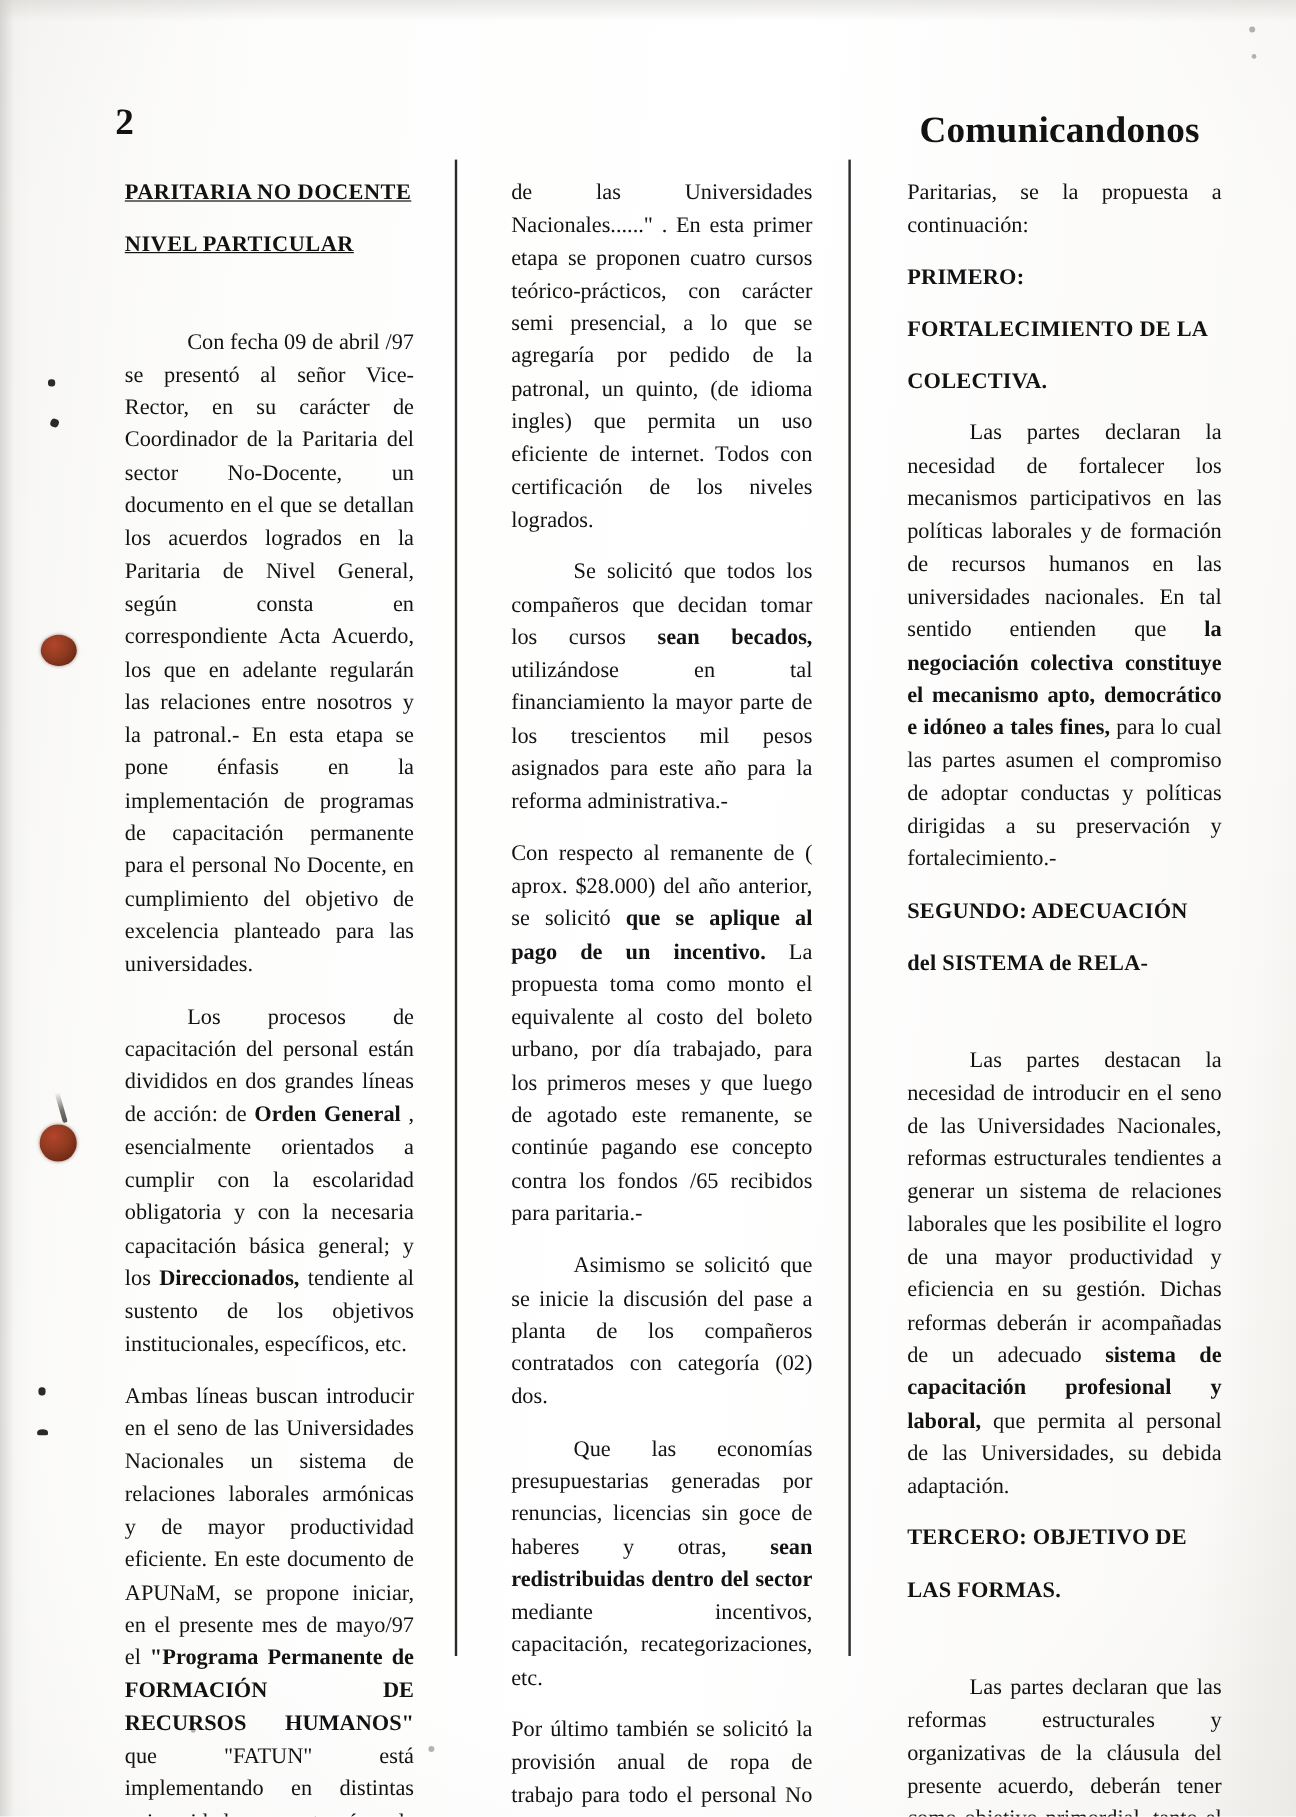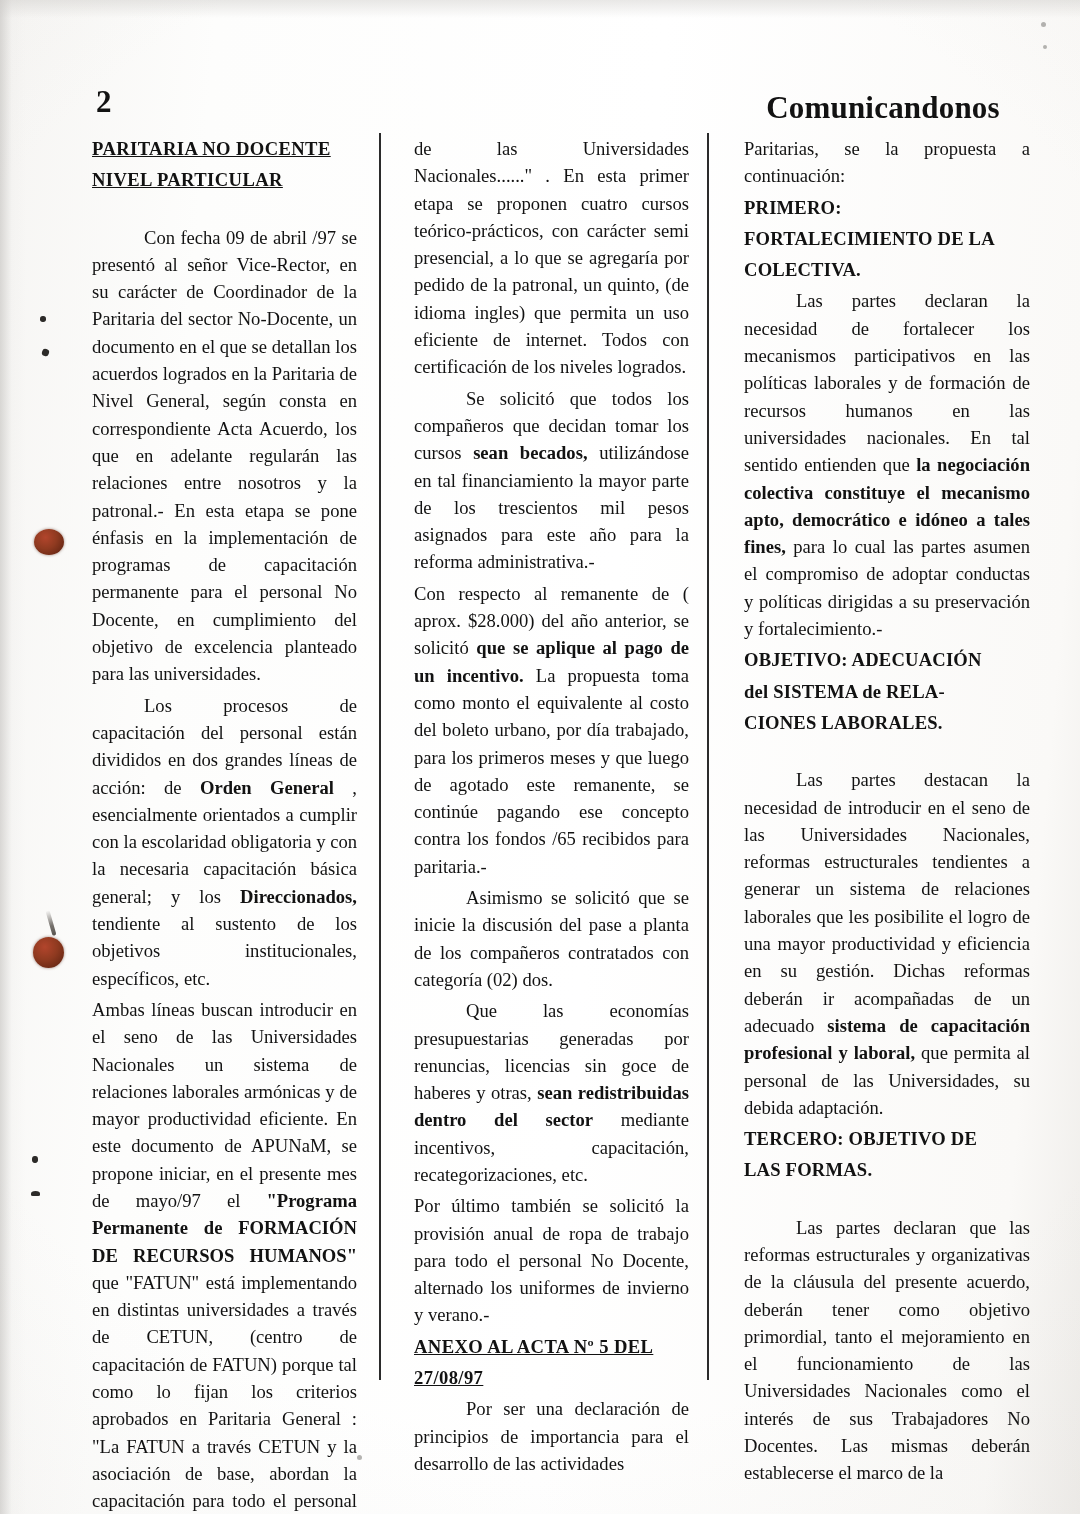--- a/index.html
+++ b/index.html
@@ -71,21 +71,21 @@
     line-height: 27.3px;
     text-align: justify;
     text-justify: inter-word;
     hyphens: none;
   }
   #col-left   { left: 88px;  top: 131px; width: 273px; }
   #col-mid    { left: 410px; top: 131px; width: 283px; }
   #col-right  { left: 740px; top: 131px; width: 294px; }
 
   .column p {
-    margin: 4px;
+    margin: 16px;
     text-align: justify;
   }
   .indent { text-indent: 52px; }
   .no-indent { text-indent: 0; }
   .heading-ul {
     font-weight: bold;
     text-decoration: underline;
     text-indent: 0;
     text-align: left;
     letter-spacing: 0.4px;
@@ -188,23 +188,22 @@
   </div>
 
   <div class="column" id="col-right">
     <p class="no-indent">Paritarias, se la propuesta a continuación:</p>
     <p class="heading-plain">PRIMERO:</p>
     <p class="heading-plain">FORTALECIMIENTO DE LA</p>
     <p class="heading-plain">COLECTIVA.</p>
     <p class="indent">
       <span>Las partes declaran la necesidad de fortalecer los mecanismos participativos en las políticas laborales y de formación de recursos humanos en las universidades nacionales. En tal sentido entienden que </span><b>la negociación colectiva constituye el mecanismo apto, democrático e idóneo a tales fines,</b><span> para lo cual las partes asumen el compromiso de adoptar conductas y políticas dirigidas a su preservación y fortalecimiento.-</span>
     </p>
-    <p class="heading-plain">OBJETIVO:     ADECUACIÓN</p>
+    <p class="heading-plain">SEGUNDO:     ADECUACIÓN</p>
     <p class="heading-plain">del   SISTEMA   de   RELA-</p>
-    <p class="heading-plain">CIONES LABORALES.</p>
     <div class="gap-md"></div>
     <p class="indent">
       <span>Las partes destacan la necesidad de introducir en el seno de las Universidades Nacionales, reformas estructurales tendientes a generar un sistema de relaciones laborales que les posibilite el logro de una mayor productividad y eficiencia en su gestión. Dichas reformas deberán ir acompañadas de un adecuado </span><b>sistema de capacitación profesional y laboral,</b><span> que permita al personal de las Universidades, su debida adaptación.</span>
     </p>
     <p class="heading-plain">TERCERO:  OBJETIVO  DE</p>
     <p class="heading-plain">LAS FORMAS.</p>
     <div class="gap-md"></div>
     <p class="indent">Las partes declaran que las reformas estructurales y organizativas de la cláusula del presente acuerdo, deberán tener como objetivo primordial, tanto el mejoramiento en el funcionamiento de las Universidades Nacionales como el interés de sus Trabajadores No Docentes. Las mismas deberán establecerse el marco de la</p>
   </div>
 

